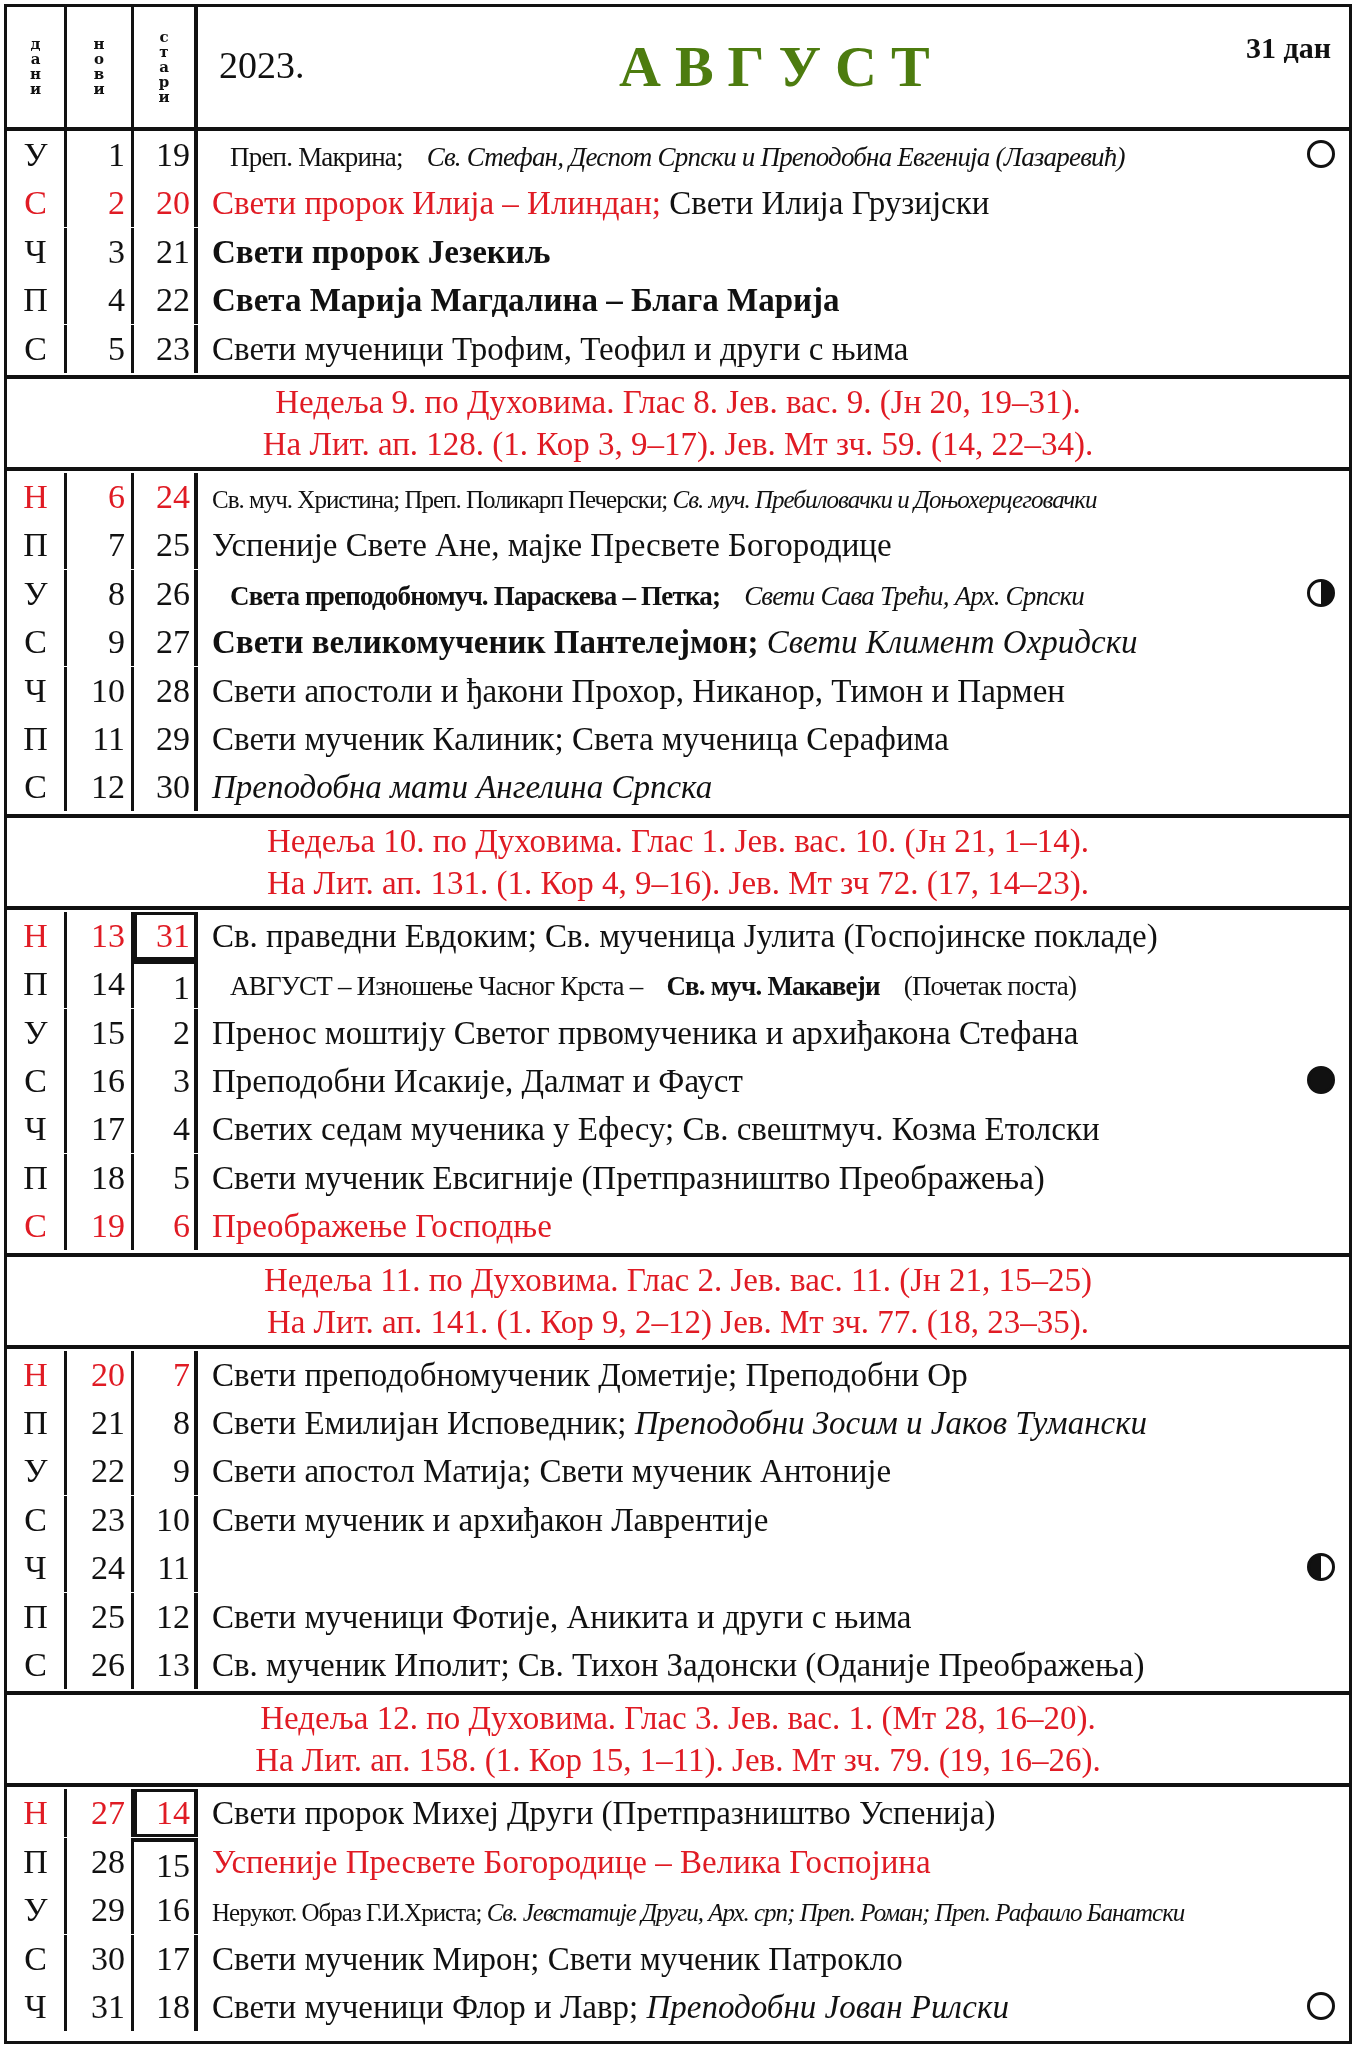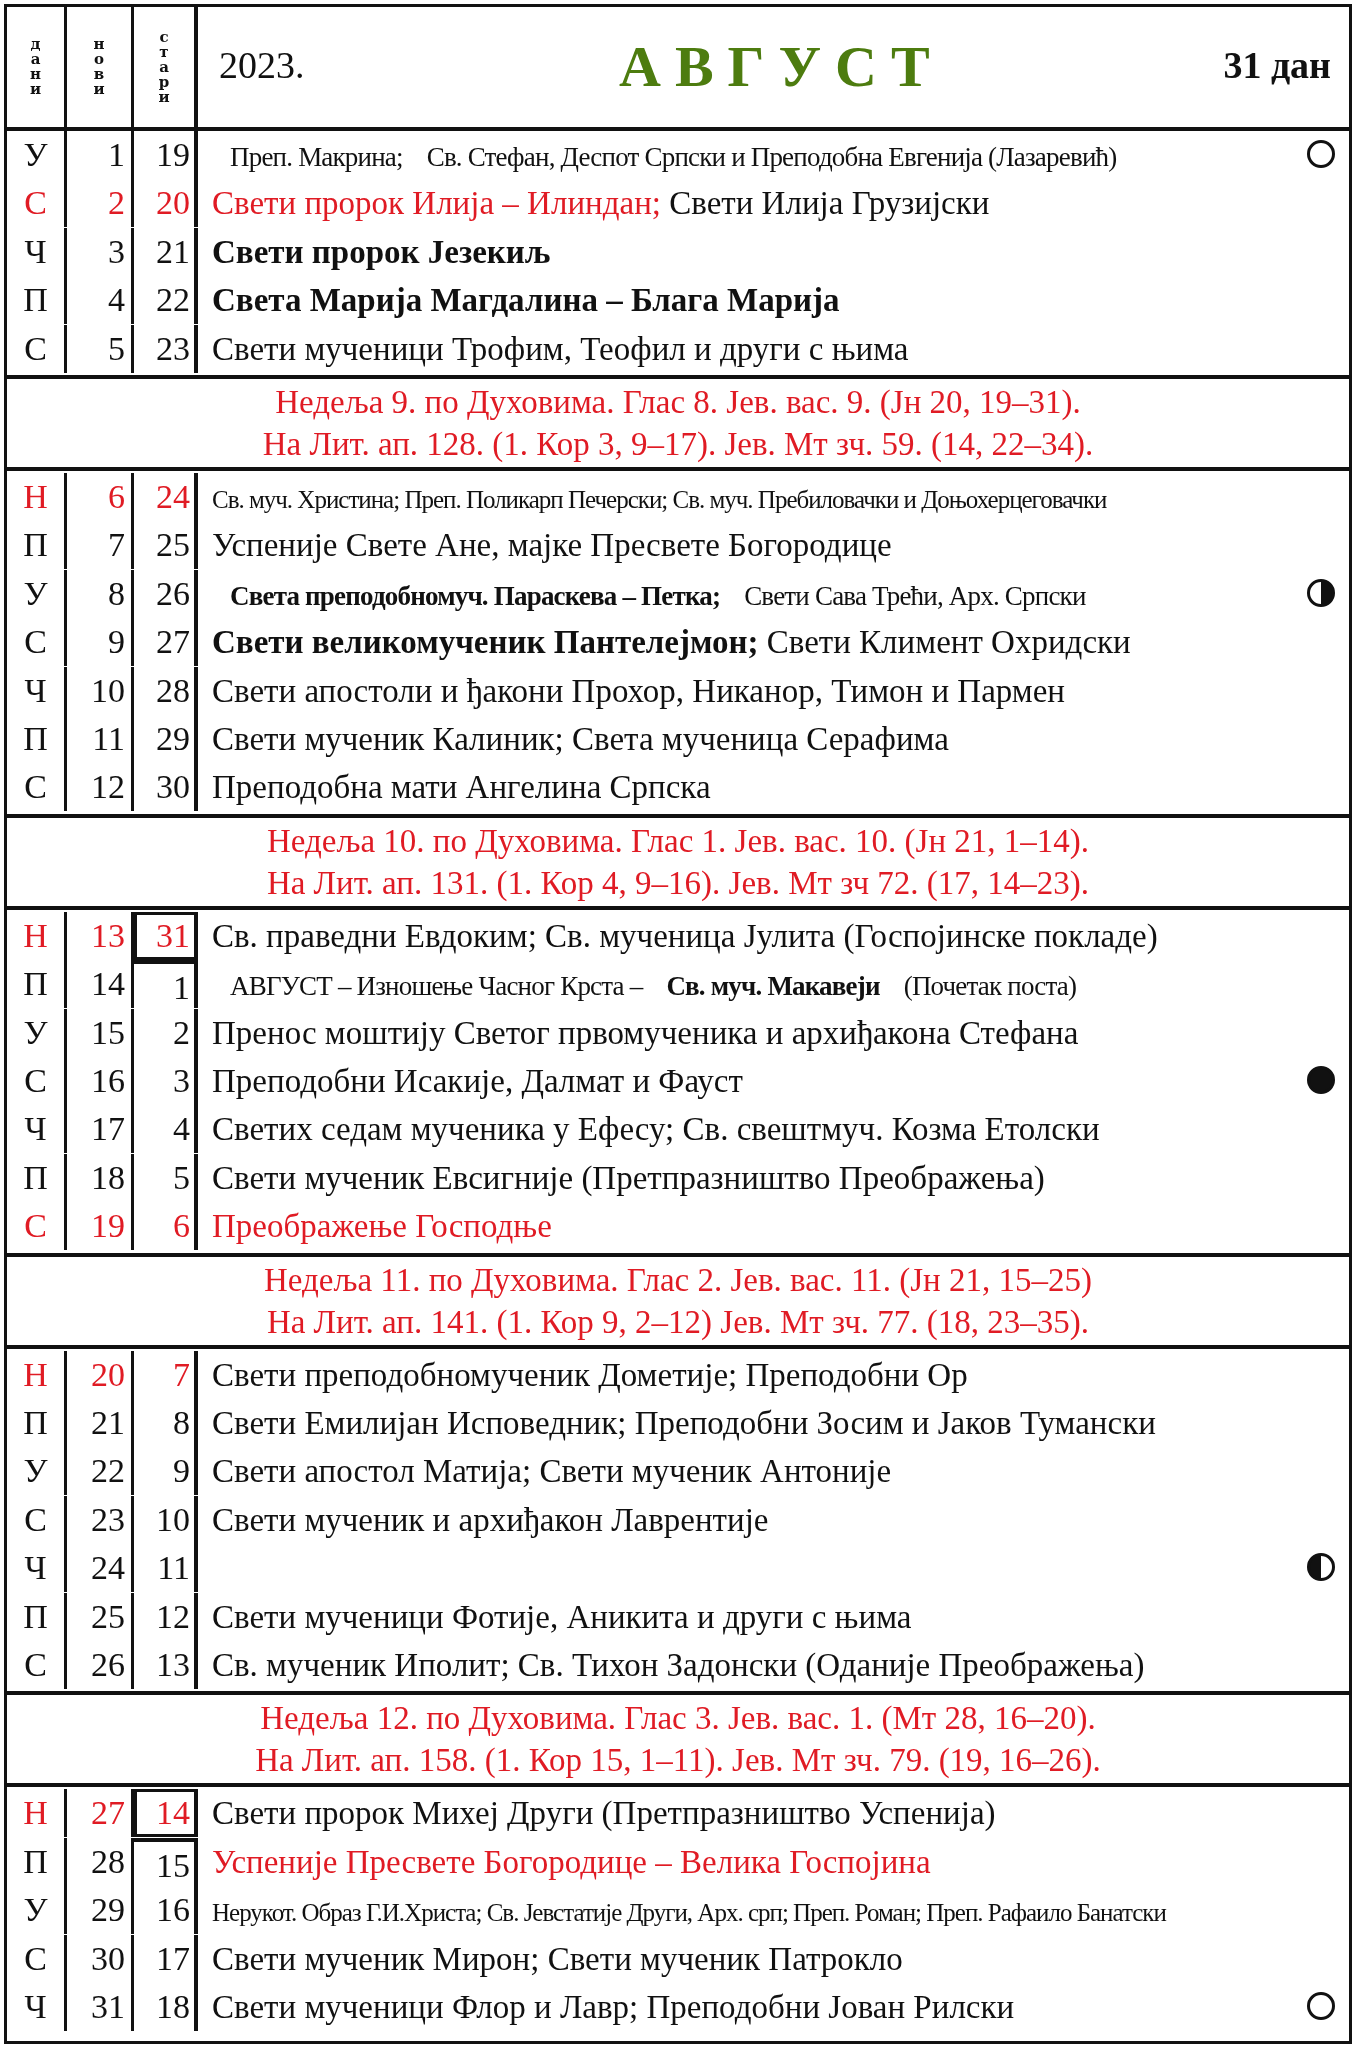--- a/index.html
+++ b/index.html
@@ -14,36 +14,36 @@
   .hcol { position: absolute; top: 0; height: 120px; box-sizing: border-box;
           display: flex; flex-direction: column; align-items: center; justify-content: center;
           font-family: "DejaVu Serif", serif; font-weight: bold; font-size: 15px; line-height: 15px; }
   .hcol span { display: block; }
   .hc1 { left: 0; width: 60px; border-right: 3px solid #111; }
   .hc2 { left: 60px; width: 67px; border-right: 3px solid #111; }
   .hc3 { left: 127px; width: 64px; border-right: 4px solid #111; }
   .year { position: absolute; left: 212px; top: 36px; font-size: 38px; font-family: "Liberation Serif", serif; }
   .month { position: absolute; left: 612px; top: 26px; font-size: 58px; font-weight: bold; color: #4d7c0f;
            letter-spacing: 14px; font-family: "Liberation Serif", serif; }
-  .days-count { position: absolute; right: 18px; top: 36px; font-size: 38px; font-weight: bold;
+  .days-count { position: absolute; right: 18px; top: 24px; font-size: 30px; font-weight: bold;
                 font-family: "Liberation Serif", serif; }
 
   
   .row { position: absolute; left: 0; width: 100%; height: 48px; }
   .cell { position: absolute; top: 0; height: 100%; box-sizing: border-box;
           font-family: "Liberation Serif", serif; font-size: 34px; line-height: 48px; }
   .c-day { left: 0; width: 60px; text-align: center; border-right: 3px solid #111; }
   .c-new { left: 60px; width: 67px; text-align: right; padding-right: 6px; border-right: 3px solid #111; }
   .c-old { left: 127px; width: 64px; text-align: right; padding-right: 4px; border-right: 4px solid #111; }
   .c-text { left: 195px; right: 0; padding-left: 10px; white-space: nowrap; overflow: hidden; font-size: 33px; }
   .red { color: #e01b24; }
   .bold { font-weight: bold; }
   .cond { font-size: 27px; letter-spacing: -0.8px; margin-left: 18px; }
   .cond2 { font-size: 25px; letter-spacing: -1px; }
-  .it { }
+  .it { font-style: italic; }
   .moon { position: absolute; right: 14px; top: 9px; width: 28px; height: 28px; box-sizing: border-box;
           border-radius: 50%; border: 3px solid #111; background: #fff; }
   .moon.full-dark { background: #111; }
   .moon.half-right { background: linear-gradient(90deg, #fff 50%, #111 50%); }
   .moon.half-left { background: linear-gradient(90deg, #111 50%, #fff 50%); }
 
   
   .reading { position: absolute; left: 0; width: 100%; height: 96px; border-top: 4px solid #111;
              border-bottom: 4px solid #111; box-sizing: border-box; text-align: center; color: #e01b24;
              font-family: "Liberation Serif", serif; font-size: 33px; line-height: 42px; padding-top: 2px; }

